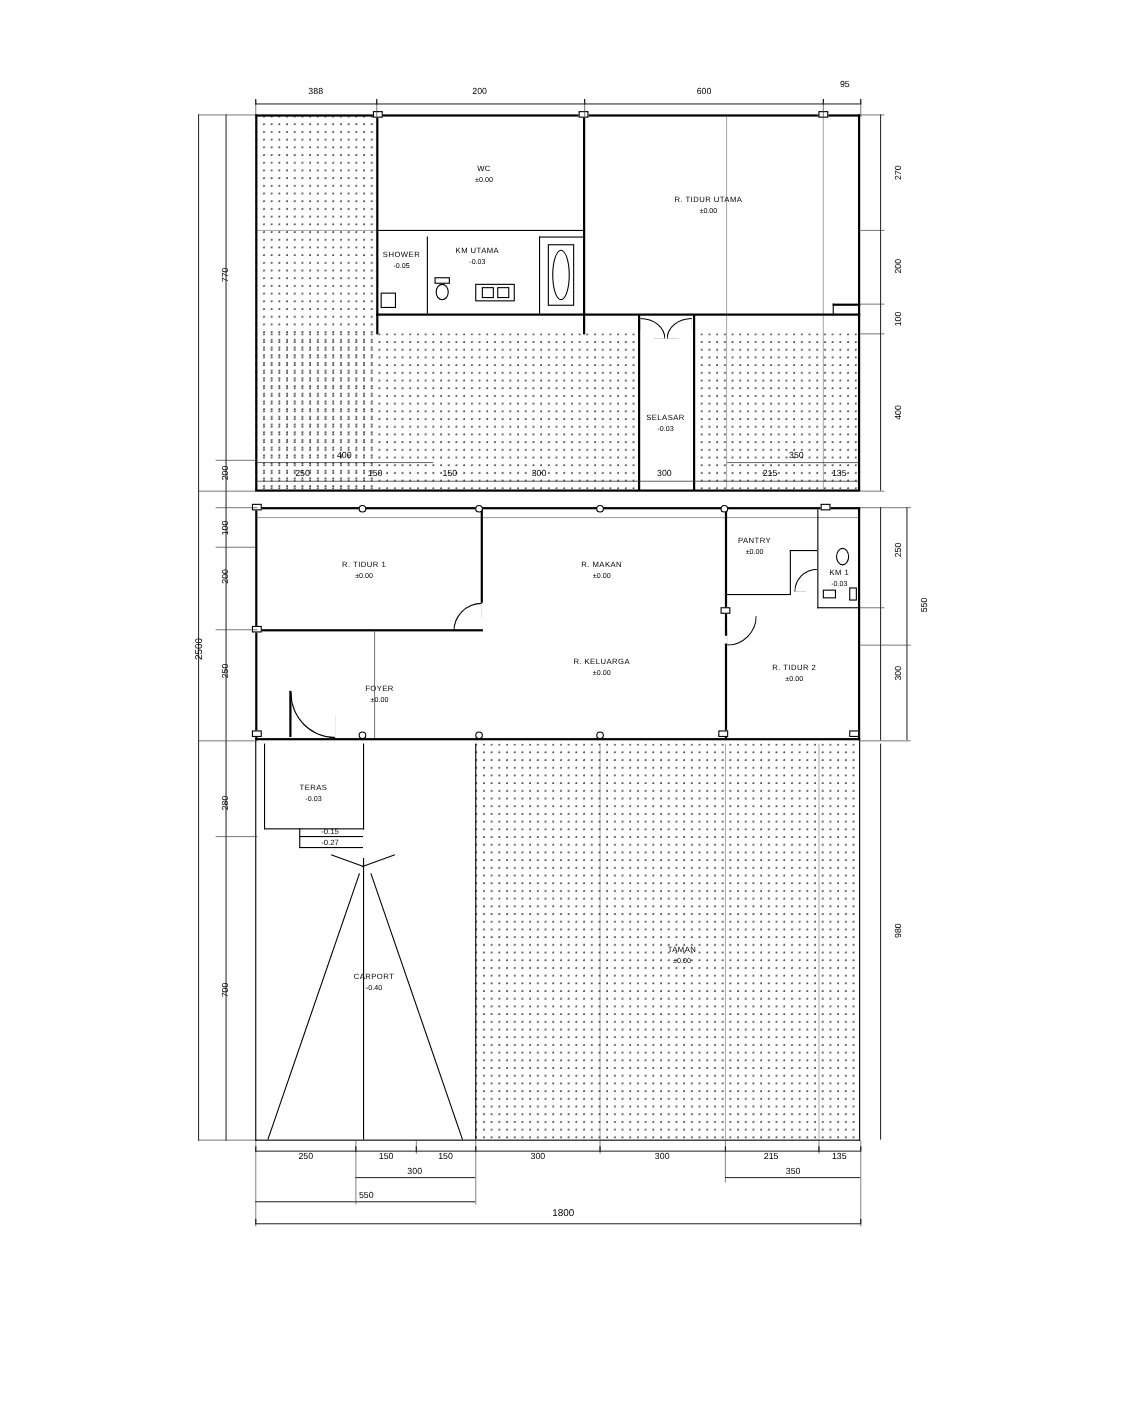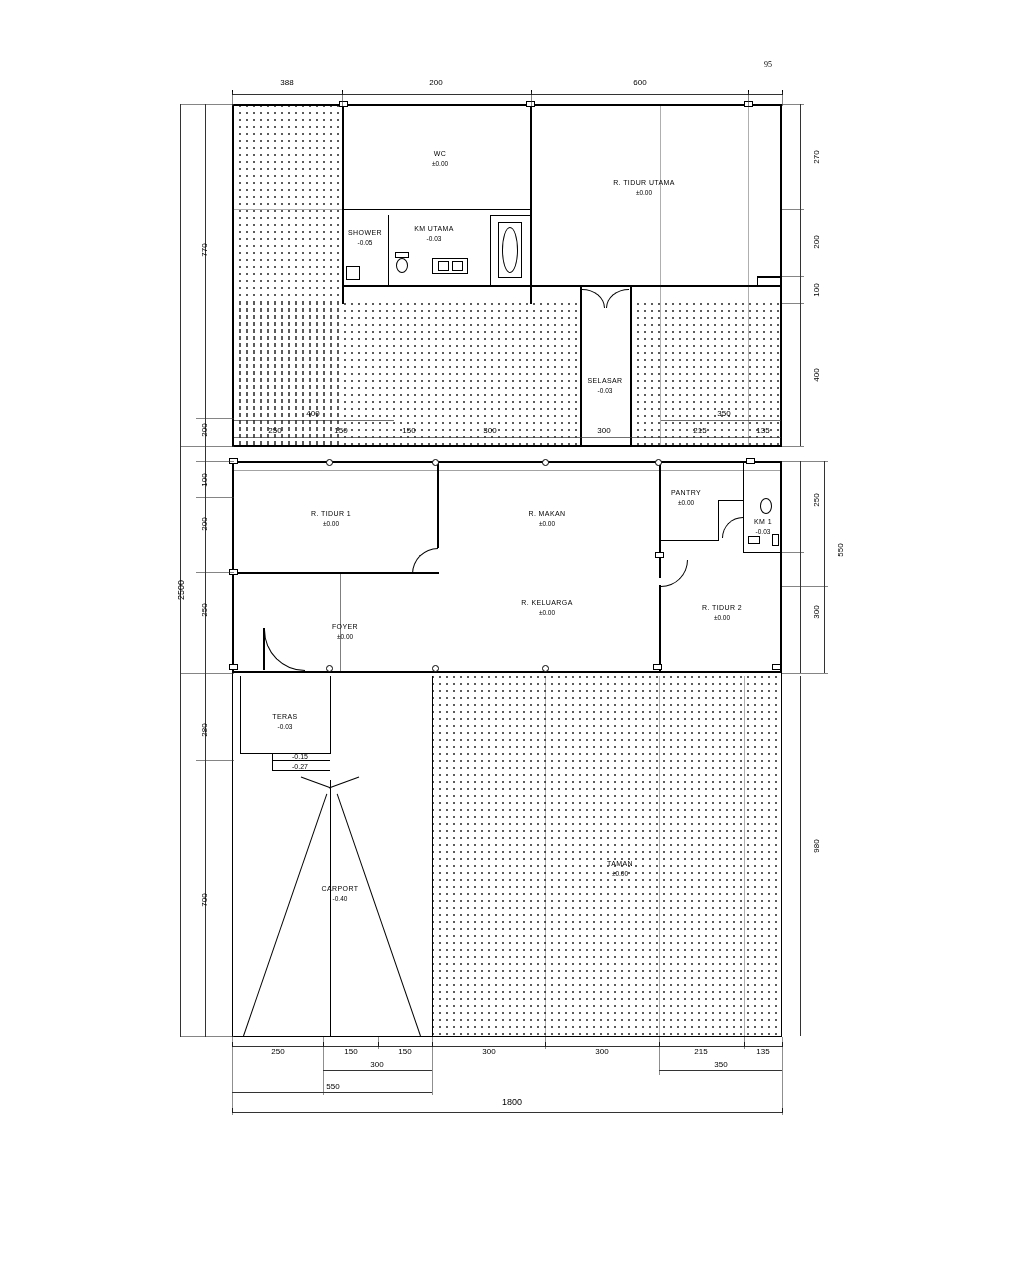--- a/index.html
+++ b/index.html
@@ -238,21 +238,21 @@
 
   <div class="ln h dim" style="left:232px;top:94px;width:550px;height:1px;"></div>
   <div class="tick" style="left:232px;top:90px;"></div>
   <div class="tick" style="left:342px;top:90px;"></div>
   <div class="tick" style="left:531px;top:90px;"></div>
   <div class="tick" style="left:748px;top:90px;"></div>
   <div class="tick" style="left:782px;top:90px;"></div>
   <div class="dimtxt" style="left:287px;top:78px;">388</div>
   <div class="dimtxt" style="left:436px;top:78px;">200</div>
   <div class="dimtxt" style="left:640px;top:78px;">600</div>
-  <div class="dimtxt" style="left:768px;top:60px;font-family:Liberation Serif, serif;">95</div>
+  <div class="dimtxt" style="left:768px;top:72px;">95</div>
 
   <div class="ln v dim" style="left:232px;top:92px;width:1px;height:14px;opacity:.6;"></div>
   <div class="ln v dim" style="left:342px;top:92px;width:1px;height:14px;opacity:.6;"></div>
   <div class="ln v dim" style="left:531px;top:92px;width:1px;height:14px;opacity:.6;"></div>
   <div class="ln v dim" style="left:748px;top:92px;width:1px;height:14px;opacity:.6;"></div>
   <div class="ln v dim" style="left:782px;top:92px;width:1px;height:14px;opacity:.6;"></div>
 
   <div class="ln v dim" style="left:800px;top:104px;width:1px;height:342px;"></div>
   <div class="ln h dim" style="left:782px;top:104px;width:22px;height:1px;opacity:.6;"></div>
   <div class="ln h dim" style="left:782px;top:209px;width:22px;height:1px;opacity:.6;"></div>

